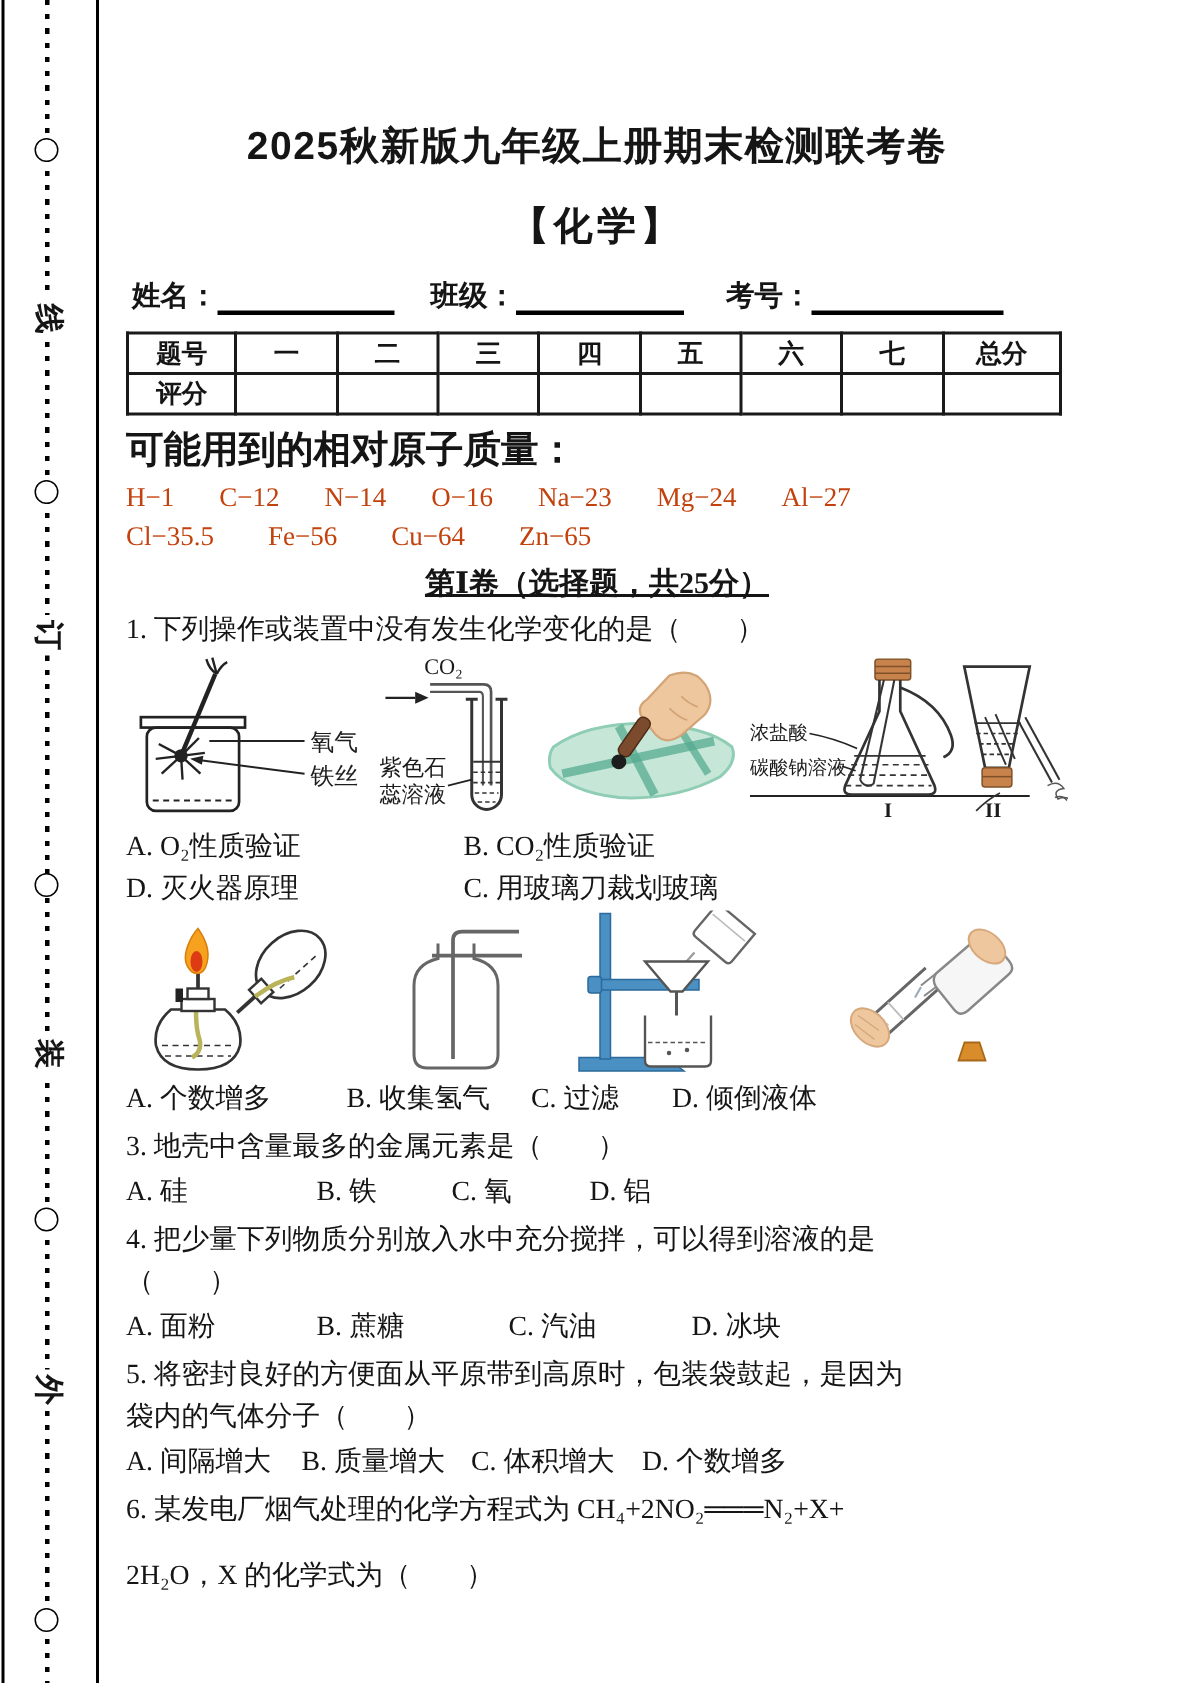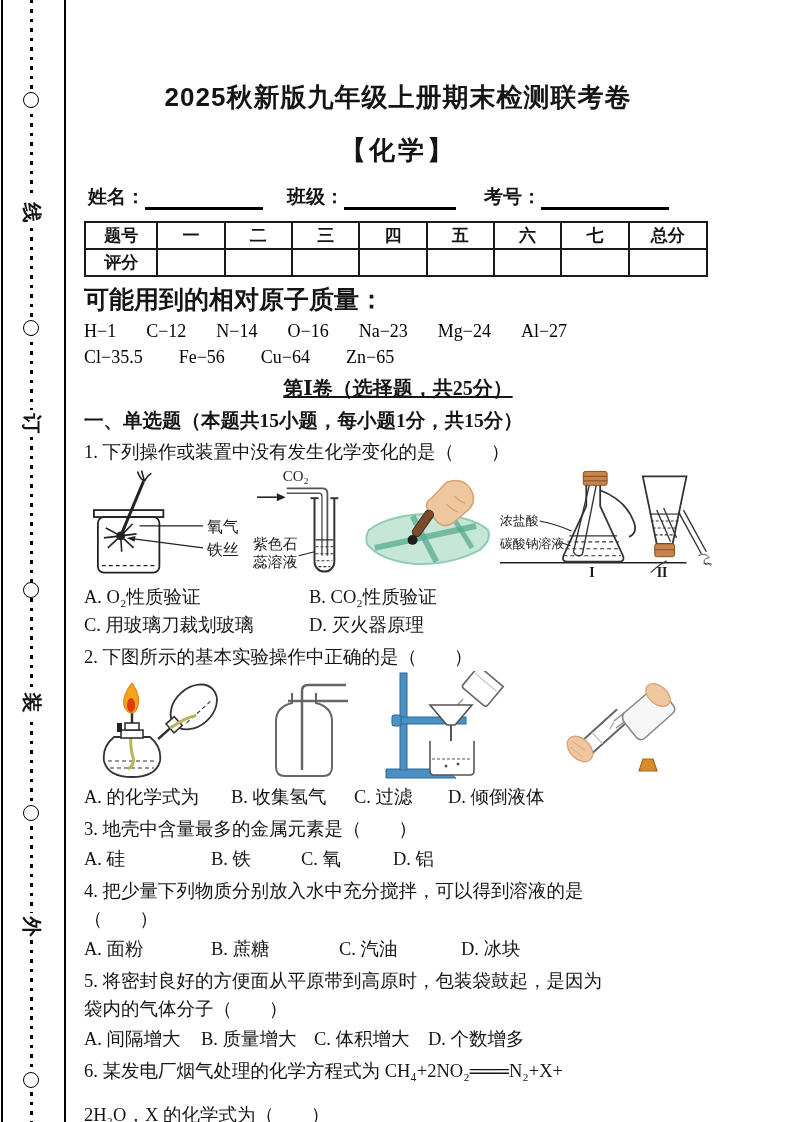--- a/index.html
+++ b/index.html
@@ -27,21 +27,21 @@
   .subtitle { margin-top:18px; text-align:center; font-weight:700; font-size:26px; letter-spacing:3px; }
   .fields { margin-top:16px; display:flex; align-items:flex-end; font-weight:700; font-size:19px; padding-left:4px; }
   .field-line { display:inline-block; border-bottom:3px solid #000; height:21px; }
   .fl-name { width:118px; margin-right:24px; }
   .fl-class { width:112px; margin-right:28px; }
   .fl-exam { width:128px; }
   .score-table { margin-top:11px; border-collapse:collapse; width:624px; table-layout:fixed; }
   .score-table td { border:2px solid #1a1a1a; height:27px; text-align:center; font-weight:700;
     font-size:17px; padding:0; }
   .masses-heading { margin-top:6px; font-weight:700; font-size:25px; }
-  .mass-line { display:flex; font-size:18px; margin-top:5px; color:#000000; }
+  .mass-line { display:flex; font-size:18px; margin-top:5px; color:#c2410c; }
   .mass-line-1 { gap:30px; }
   .mass-line-2 { gap:36px; }
   .part-title { margin-top:7px; text-align:center; font-weight:700; font-size:20px;text-decoration:underline; }
   .subsection-title { margin-top:5px; font-weight:700; font-size:19.5px; }
   .stem { margin-top:4px; font-size:18.5px; line-height:28px; }
   .fig-row { display:flex; align-items:flex-end; }
   .fig-row-2 { padding-left:8px; }
   .fig-row-2 .fig-b { margin-left:40px; }
   .fig-row-2 .fig-c { margin-left:32px; }
   .fig-row-2 .fig-d { margin-left:34px; }
@@ -141,21 +141,20 @@
     <span>Al−27</span>
   </div>
   <div class="mass-line mass-line-2">
     <span>Cl−35.5</span>
     <span>Fe−56</span>
     <span>Cu−64</span>
     <span>Zn−65</span>
   </div>
 
   <div class="part-title">第Ⅰ卷（选择题，共25分）</div>
-  <div class="subsection-title">一、单选题（本题共15小题，每小题1分，共15分）</div>
 
   <div class="stem">1. 下列操作或装置中没有发生化学变化的是（　　）</div>
   <div class="fig-row">
 
     <svg width="165" height="110" viewBox="0 0 165 110">
       <path d="M54,3 q2,7 7,10 M61,13 q3,-6 7,-8 M58,2 l3,11" fill="none" stroke="#222" stroke-width="1.6"></path>
       <line x1="60" y1="13" x2="37" y2="68" stroke="#222" stroke-width="3"></line>
       <rect x="10" y="42" width="70" height="7" fill="none" stroke="#222" stroke-width="1.8"></rect>
       <rect x="14" y="49" width="62" height="56" rx="6" fill="none" stroke="#222" stroke-width="1.8"></rect>
       <line x1="18" y1="98" x2="72" y2="98" stroke="#222" stroke-width="1.4" stroke-dasharray="4 3"></line>
@@ -244,25 +243,24 @@
       <line x1="185" y1="44" x2="208" y2="86" stroke="#333" stroke-width="1.4"></line>
       <path d="M152,107 q8,-8 16,-12" fill="none" stroke="#333" stroke-width="1.2"></path>
       <path d="M200,90 q7,-4 11,2 q-8,1 -4,7 q7,-3 10,3 M205,98 q5,-2 8,2" fill="none" stroke="#555" stroke-width="1"></path>
       <text x="158" y="111" font-size="14" font-weight="bold">II</text>
     </svg>
   </div>
 
   <div class="opts q1-opts">
     <span>A. O₂性质验证</span>
     <span>B. CO₂性质验证</span>
+    <span>D. 灭火器原理</span>
     <span>C. 用玻璃刀裁划玻璃</span>
-    <span>D. 灭火器原理</span>
-  </div>
-
-  <div class="stem">2. 下图所示的基本实验操作中正确的是（　　）</div>
+  </div>
+
   <div class="fig-row fig-row-2">
 
     <svg class="fig-a" width="128" height="106" viewBox="0 0 128 106">
       <path d="M22,62 Q10,72 12,86 Q16,102 40,102 Q64,102 68,86 Q70,72 58,62 Z" fill="#fff" stroke="#333" stroke-width="1.8"></path>
       <line x1="16" y1="86" x2="64" y2="86" stroke="#333" stroke-width="1.1" stroke-dasharray="4 3"></line>
       <line x1="18" y1="93" x2="62" y2="93" stroke="#333" stroke-width="1.1" stroke-dasharray="4 3"></line>
       <path d="M40,48 q-3,22 1,34 q2,8 -5,12" fill="none" stroke="#b9b35a" stroke-width="3"></path>
       <rect x="29" y="55" width="22" height="8" fill="#fff" stroke="#333" stroke-width="1.6"></rect>
       <rect x="33" y="48" width="14" height="7" fill="#fff" stroke="#333" stroke-width="1.6"></rect>
       <rect x="25" y="48" width="5" height="9" fill="#222"></rect>
@@ -312,21 +310,21 @@
       <path d="M32,66 l14,10 M30,72 l13,10" stroke="#d6a87c" stroke-width="1" fill="none"></path>
       <path d="M84,38 L112,14 q5,-4 9,1 l12,15 q4,5 -1,9 L105,63 q-5,4 -9,-1 L84,47 q-3,-5 0,-9 z" fill="#f6f6f6" stroke="#888" stroke-width="1.6"></path>
       <path d="M84,38 l-10,8 M84,47 l-8,6" stroke="#888" stroke-width="1.4" fill="none"></path>
       <line x1="74" y1="47" x2="70" y2="54" stroke="#9ab" stroke-width="1.4"></line>
       <ellipse cx="118" cy="20" rx="14" ry="9" transform="rotate(40 118 20)" stroke="#d6a87c" stroke-width="1.3" fill="#efc79e"></ellipse>
       <path d="M103,84 h10 l4,12 h-18 z" stroke="#a9671c" stroke-width="1.2" fill="#d88c2a"></path>
     </svg>
   </div>
 
   <div class="opts opt-row q2-opts">
-    <span>A. 的化学式为</span>
+    <span>A. 个数增多</span>
     <span>B. 收集氢气</span>
     <span>C. 过滤</span>
     <span>D. 倾倒液体</span>
   </div>
 
   <div class="stem">3. 地壳中含量最多的金属元素是（　　）</div>
   <div class="opts opt-row q3-opts">
     <span>A. 硅</span>
     <span>B. 铁</span>
     <span>C. 氧</span>

